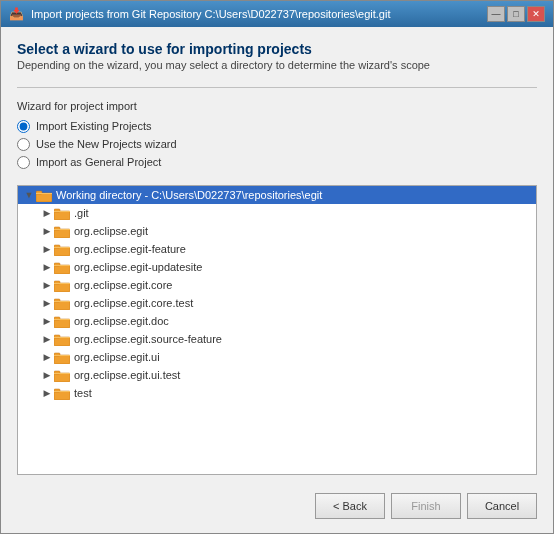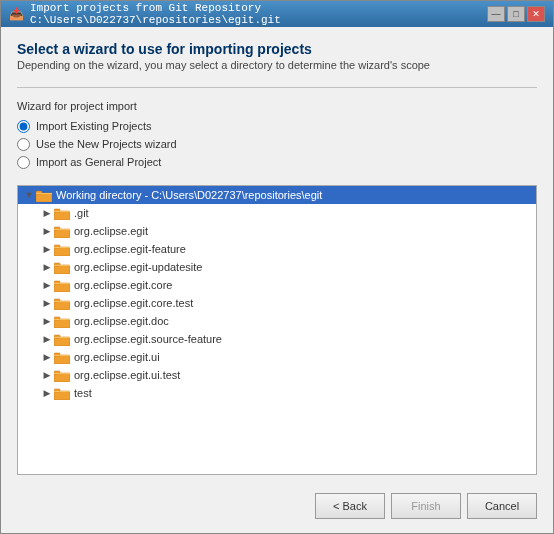--- a/index.html
+++ b/index.html
@@ -43,21 +43,20 @@
       height: 16px;
       display: flex;
       align-items: center;
       justify-content: center;
       font-size: 12px;
     }
 
     .title-text {
       font-size: 11px;
       font-weight: normal;
-      font-family: Liberation Mono, monospace;
     }
 
     .title-buttons {
       display: flex;
       gap: 2px;
     }
 
     .title-btn {
       width: 18px;
       height: 16px;

